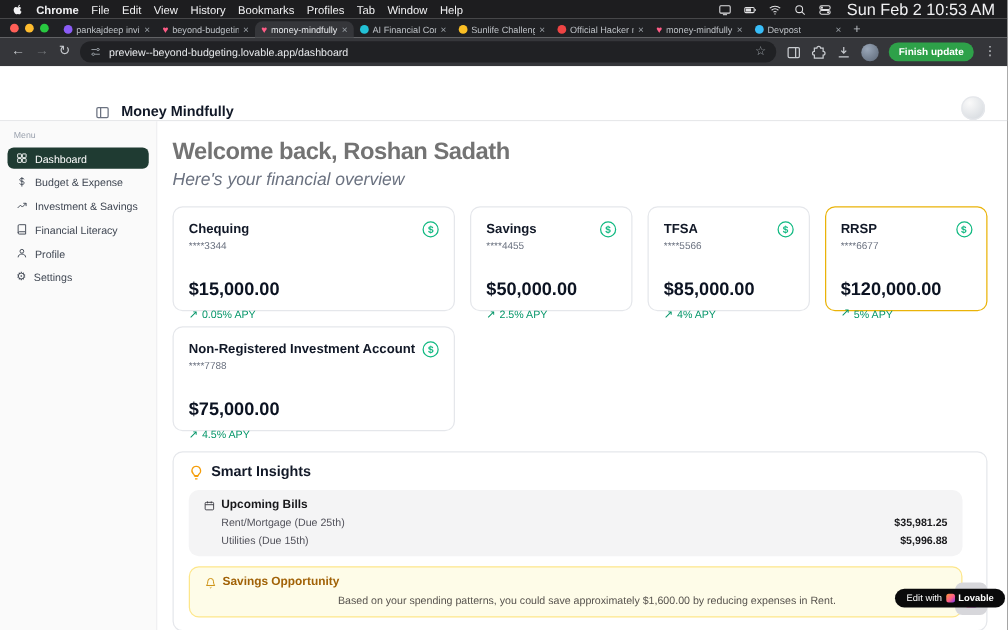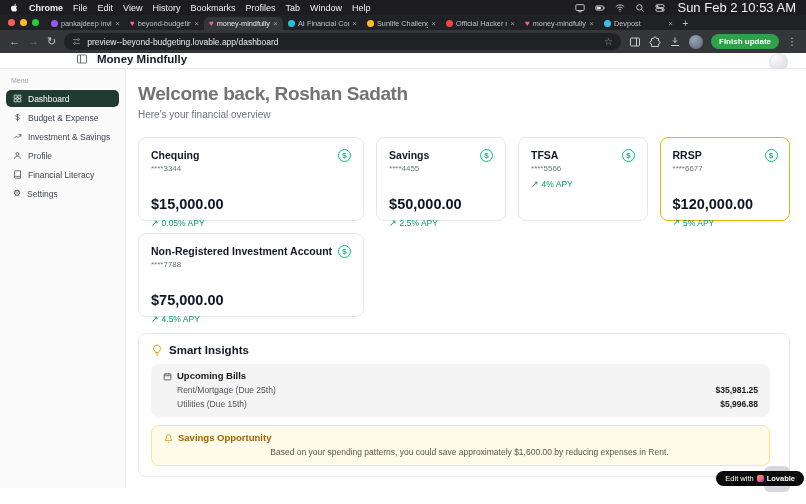--- a/index.html
+++ b/index.html
@@ -37,38 +37,38 @@
   .omnibox { flex: 1; height: 17px; background: #202124; border-radius: 9px; display: flex; align-items: center; gap: 6px; padding: 0 8px; min-width: 0; }
   .tune svg { width: 9px; height: 9px; stroke: #9aa0a6; fill: none; stroke-width: 2; display: block; }
   .url { color: #e8eaed; font-size: 8.5px; flex: 1; white-space: nowrap; overflow: hidden; }
   .star { color: #9aa0a6; font-size: 10px; line-height: 1; }
   .tb-ic svg { width: 12px; height: 12px; stroke: #c8cbcf; fill: none; stroke-width: 2; display: block; }
   .tb-avatar { width: 14px; height: 14px; border-radius: 50%; background: radial-gradient(circle at 35% 30%, #9aa7b8, #5b6675); flex: none; }
   .update-pill { background: #2ea149; color: #fff; font-size: 8px; font-weight: 700; height: 15px; display: flex; align-items: center; padding: 0 8px; border-radius: 8px; white-space: nowrap; }
   .kebab { color: #c8cbcf; font-size: 10px; line-height: 1; }
 
   
-  .appheader { height: 16px; background: #fff; border-bottom: 1px solid #e7e8ea; display: flex; align-items: flex-start; padding: 0 18px 0 76px; }
+  .appheader { height: 44px; background: #fff; border-bottom: 1px solid #e7e8ea; display: flex; align-items: flex-end; padding: 0 18px 0 76px; }
   .panel-toggle svg { width: 12px; height: 12px; stroke: #6b7280; fill: none; stroke-width: 2; display: block; }
   .app-title { font-size: 11.5px; font-weight: 700; color: #111827; margin-left: 9px; }
   .user-avatar { margin-left: auto; width: 19px; height: 19px; border-radius: 50%; background: radial-gradient(circle at 35% 28%, #fafafa, #cfd4da); box-shadow: inset 0 0 0 1px #e5e7eb; }
 
   
   .bodyrow { display: flex; height: 419px; overflow: hidden; }
   .sidebar { width: 126px; flex: none; background: #fafafa; border-right: 1px solid #ededef; padding: 7px 6px; }
   .menu-label { font-size: 7px; color: #9ca3af; margin: 1px 0 6px 5px; }
   .side-item { display: flex; align-items: center; gap: 6px; height: 17px; padding: 0 7px; border-radius: 5px; color: #3f4652; font-size: 8.5px; margin-bottom: 2px; white-space: nowrap; overflow: hidden; }
   .side-item.active { background: #1f3b32; color: #fff; }
   .si-ic { display: flex; align-items: center; flex: none; }
   .si-ic svg { width: 9px; height: 9px; stroke: currentColor; fill: none; stroke-width: 2; }
   .si-glyph { font-size: 9px; line-height: 9px; }
 
   .main { flex: 1; padding: 14px 16px 0 12px; overflow: hidden; background: #fff; }
   h1 { font-size: 19px; font-weight: 800; color: #737373; letter-spacing: -0.4px; line-height: 22px; }
-  .sub { font-size: 10px; color: #6b7280; margin-top: 4px; line-height: 12px; }
+  .sub { font-size: 14px; color: #6b7280; margin-top: 4px; line-height: 12px; font-style: italic; }
 
   .cards { display: grid; grid-template-columns: repeat(4, 1fr); gap: 12px; margin-top: 16px; }
   .card { background: #fff; border: 1px solid #e5e7eb; border-radius: 8px; padding: 11px 12px; height: 84px; }
   .card.hl { border: 1.5px solid #eab308; padding: 10.5px 11.5px; }
   .card-top { display: flex; justify-content: space-between; align-items: flex-start; }
   .acct-name { font-size: 10.5px; font-weight: 700; color: #111827; white-space: nowrap; overflow: hidden; }
   .coin { width: 13px; height: 13px; border: 1.3px solid #10b981; border-radius: 50%; color: #10b981; font-size: 8px; font-weight: 700; display: flex; align-items: center; justify-content: center; flex: none; margin-left: 6px; }
   .acct-num { font-size: 8px; color: #6b7280; margin-top: 2px; }
   .acct-balance { font-size: 14.5px; font-weight: 800; color: #0c1322; margin-top: 23px; }
   .acct-apy { display: flex; align-items: center; gap: 3px; color: #059669; font-size: 8.5px; margin-top: 6px; }
@@ -278,34 +278,34 @@
             <svg viewBox="0 0 24 24">
               <path d="M3 17l6-6 4 4 8-8"></path>
               <path d="M15 7h6v6"></path>
             </svg>
           </span>
         <span>Investment &amp; Savings</span>
       </div>
       <div class="side-item">
         <span class="si-ic">
             <svg viewBox="0 0 24 24">
+              <path d="M4 19.5A2.5 2.5 0 0 1 6.5 17H20V2H6.5A2.5 2.5 0 0 0 4 4.5v15z"></path>
+              <path d="M4 19.5A2.5 2.5 0 0 0 6.5 22H20v-5"></path>
+            </svg>
+          </span>
+        <span>Financial Literacy</span>
+      </div>
+      <div class="side-item">
+        <span class="si-ic">
+            <svg viewBox="0 0 24 24">
               <circle cx="12" cy="8" r="4"></circle>
               <path d="M4 21c0-4.4 3.6-7 8-7s8 2.6 8 7"></path>
             </svg>
           </span>
         <span>Profile</span>
-      </div>
-      <div class="side-item">
-        <span class="si-ic">
-            <svg viewBox="0 0 24 24">
-              <path d="M4 19.5A2.5 2.5 0 0 1 6.5 17H20V2H6.5A2.5 2.5 0 0 0 4 4.5v15z"></path>
-              <path d="M4 19.5A2.5 2.5 0 0 0 6.5 22H20v-5"></path>
-            </svg>
-          </span>
-        <span>Financial Literacy</span>
       </div>
       <div class="side-item">
         <span class="si-ic si-glyph">⚙</span>
         <span>Settings</span>
       </div>
     </div>
 
     <div class="main">
       <h1>Welcome back, Roshan Sadath</h1>
       <div class="sub">Here's your financial overview</div>
@@ -334,20 +334,21 @@
               <span class="trend">↗</span>
               <span>2.5% APY</span>
             </div>
         </div>
         <div class="card">
           <div class="card-top">
             <span class="acct-name">TFSA</span>
             <span class="coin">$</span>
           </div>
           <div class="acct-num">****5566</div>
+          <div class="acct-balance">$85,000.00</div>
           <div class="acct-apy">
               <span class="trend">↗</span>
               <span>4% APY</span>
             </div>
         </div>
         <div class="card hl">
           <div class="card-top">
             <span class="acct-name">RRSP</span>
             <span class="coin">$</span>
           </div>

